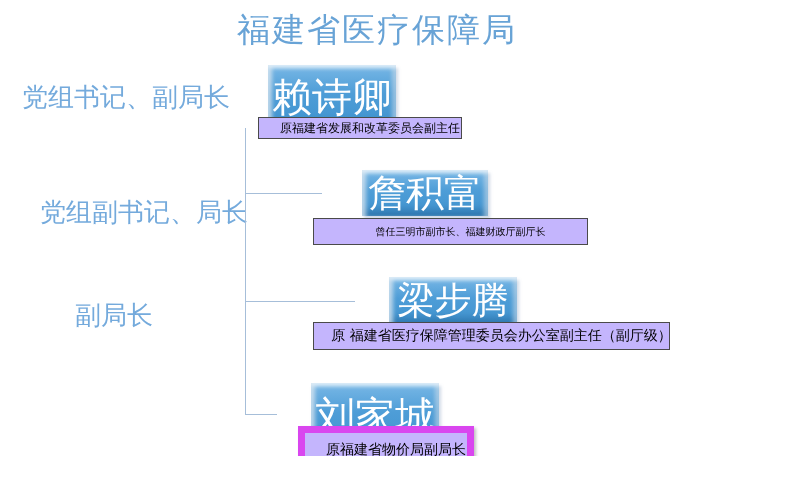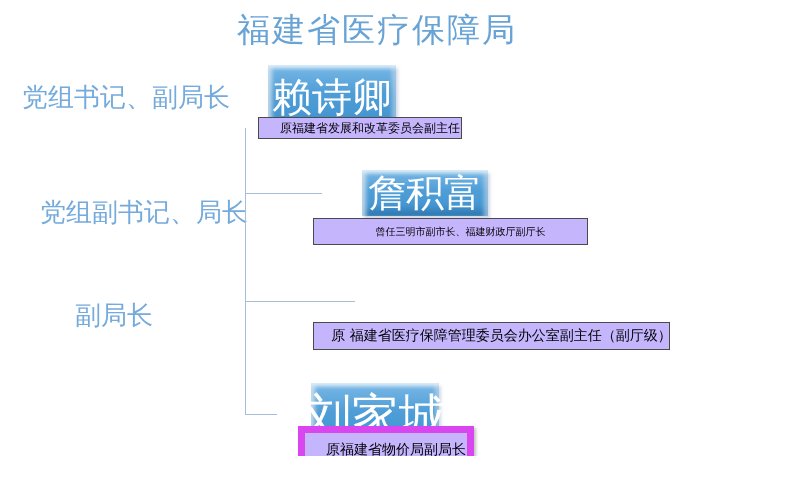--- a/index.html
+++ b/index.html
@@ -61,21 +61,21 @@
       inset -4px 2px 4px rgba(255,255,255,0.45),
       inset 0 -6px 7px rgba(26,80,130,0.40),
       2px 3px 3px rgba(120,150,185,0.35);
     white-space: nowrap;
     line-height: 1;
     margin-left: 34px;
   }
   .nb-0 { left: 234px; top: 65px;  width: 128px; height: 63px; font-size: 40px; }
   .nb-1 { left: 328px; top: 170px; width: 126px; height: 46px; font-size: 38px; }
   .nb-2 { left: 355px; top: 277px; width: 128px; height: 47px; font-size: 37px; }
-  .nb-3 { left: 277px; top: 383px; width: 128px; height: 65px; font-size: 47px; }
+  .nb-3 { left: 277px; top: 383px; width: 128px; height: 65px; font-size: 40px; }
 
   
   .desc-box {
     position: absolute;
     display: flex;
     align-items: center;
     justify-content: center;
     background: #c4b5fd;
     border: 1px solid #4a4a4a;
     color: #000000;
@@ -114,20 +114,23 @@
     <span>原福建省发展和改革委员会副主任</span>
   </div>
 
   <div class="node-box nb-1">
     <span>詹积富</span>
   </div>
   <div class="desc-box db-1">
     <span>曾任三明市副市长、福建财政厅副厅长</span>
   </div>
 
+  <div class="node-box nb-2">
+    <span>梁步腾</span>
+  </div>
   <div class="desc-box db-2">
     <span>原 福建省医疗保障管理委员会办公室副主任（副厅级）</span>
   </div>
 
   <div class="node-box nb-3">
     <span>刘家城</span>
   </div>
   <div class="desc-box db-3">
     <span>原福建省物价局副局长</span>
   </div>

